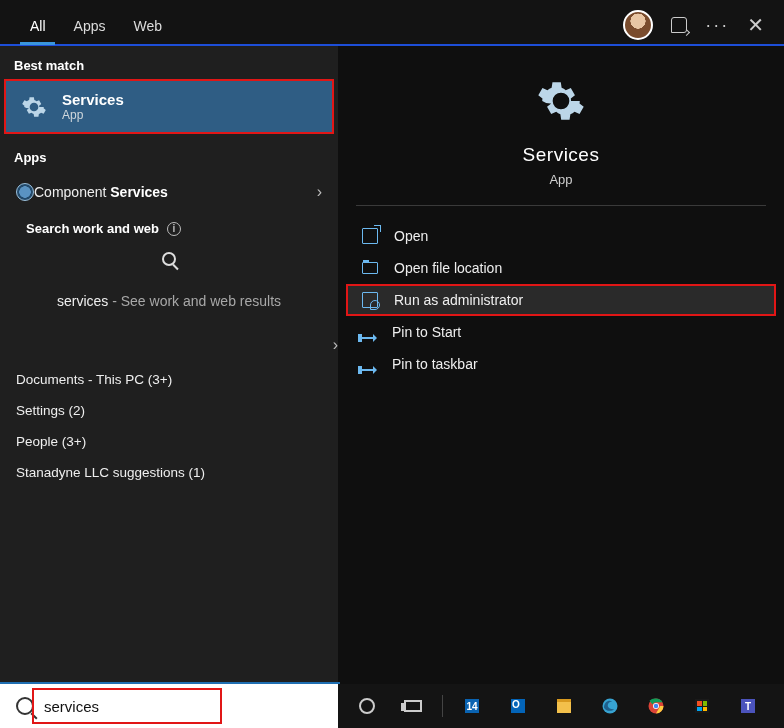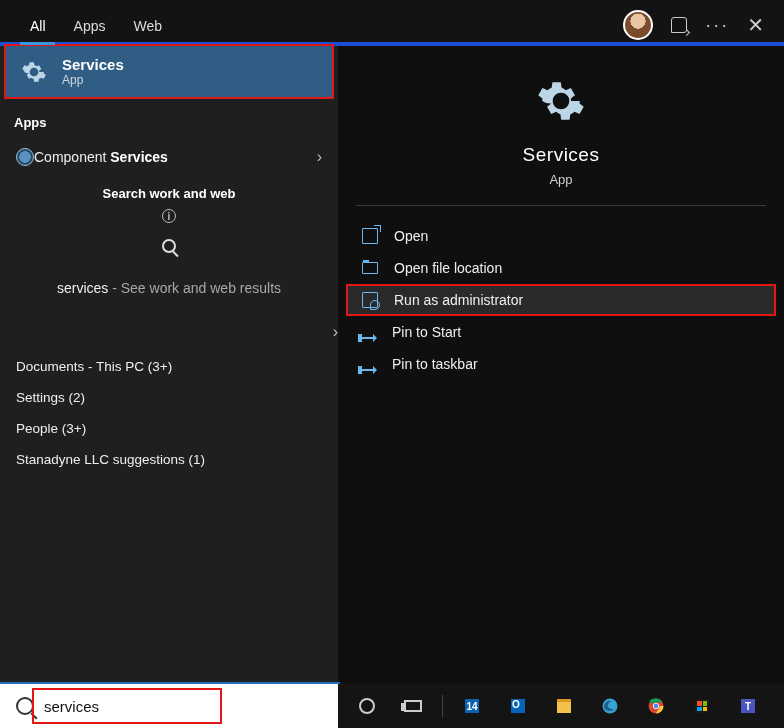--- a/index.html
+++ b/index.html
@@ -1,19 +1,19 @@
 <!DOCTYPE html>
 <html><head>
 <meta charset="utf-8">
 <style>
   * { margin:0; padding:0; box-sizing:border-box; font-family:"Segoe UI",Arial,sans-serif; }
   body { width:784px; height:728px; background:#121212; color:#fff; overflow:hidden; position:relative; }
 
   
-  .top-bar { height:46px; display:flex; align-items:flex-start; background:#131313; border-bottom:4px solid #1d4ed8; }
+  .top-bar { height:46px; display:flex; align-items:flex-start; background:#131313; border-bottom:2px solid #1d4ed8; }
   .top-tabs { display:flex; gap:0; padding-left:16px; padding-top:12px; }
   .top-tab { font-size:14px; color:#dcdcdc; padding:6px 14px 10px; position:relative; cursor:pointer; }
   .top-tab.active { color:#fff; }
   .top-tab.active::after { content:""; position:absolute; left:10%; right:10%; bottom:-1px; height:3px; background:#3a96dd; }
   .chev-down::after { content:""; display:inline-block; margin-left:6px; border:4px solid transparent; border-top-color:#ccc; vertical-align:middle; }
   .top-right { margin-left:auto; display:flex; align-items:center; gap:18px; padding-right:20px; padding-top:10px; }
   .avatar { width:30px; height:30px; border-radius:50%; background:radial-gradient(circle at 50% 35%,#e8c6a4 0 35%,#7a4c2d 36% 100%); border:2px solid #fff; }
   .dots { font-size:18px; color:#ccc; letter-spacing:2px; }
   .close-x { font-size:20px; color:#ccc; font-weight:300; }
   .feedback-icon { width:16px; height:16px; border:1.5px solid #ccc; border-radius:3px 3px 3px 0; position:relative; }
@@ -29,21 +29,21 @@
   .best-match-row { display:flex; align-items:center; gap:14px; background:#2f5d84; padding:10px 14px; margin:0 6px 6px; outline:2px solid #e11616; }
   .gear-small { width:28px; height:28px; display:flex; align-items:center; justify-content:center; }
   .result-title { font-size:15px; font-weight:600; }
   .result-sub { font-size:12px; color:#cfd7dc; }
 
   .app-row { display:flex; align-items:center; padding:10px 16px; font-size:14px; color:#eee; gap:0; }
   .app-row .chev-right { margin-left:auto; color:#bbb; font-size:16px; }
   .highlight { font-weight:700; color:#fff; }
   .comp-icon { width:18px; height:18px; border-radius:50%; background:radial-gradient(circle,#5a93c2 0 50%,#234a6b 51% 100%); border:1px solid #9bc1dd; }
 
-  .search-ww-header { display:flex; align-items:center; gap:8px; padding:10px 26px 6px; font-size:13px; font-weight:600;flex-direction:column; }
+  .search-ww-header { display:flex; align-items:center; gap:8px; padding:10px 26px 6px; font-size:13px; font-weight:600; }
   .info-circle { width:14px; height:14px; border:1.5px solid #bbb; border-radius:50%; font-size:10px; color:#bbb; display:flex; align-items:center; justify-content:center; }
 
   .web-row { display:flex; align-items:center; padding:10px 0; font-size:14px; color:#eee; gap:27px;flex-direction:column; }
   .search-mag { width:14px; height:14px; border:2px solid #ddd; border-radius:50%; position:relative; }
   .search-mag::after { content:""; position:absolute; width:7px; height:2px; background:#ddd; bottom:-4px; right:-5px; transform:rotate(45deg); }
   .web-row .sub { color:#a8a8a8; }
 
   .link-line { padding:8px 16px; font-size:13.5px; color:#eee; }
 
   
@@ -100,20 +100,21 @@
     <div class="avatar"></div>
     <div class="feedback-icon"></div>
     <div class="dots">···</div>
     <div class="close-x">✕</div>
   </div>
 </div>
 
 <div class="columns">
 
   <div class="left-col">
+    <div class="section-header">Best match</div>
     <div class="best-match-row">
       <div class="gear-small">
         <svg class="gear" width="26" height="26" viewBox="0 0 24 24">
             <path d="M12 8a4 4 0 100 8 4 4 0 000-8zm9 4a7 7 0 01-.1 1.2l2 1.6-2 3.4-2.4-1a7 7 0 01-2 1.2l-.4 2.6h-4l-.4-2.6a7 7 0 01-2-1.2l-2.4 1-2-3.4 2-1.6A7 7 0 013 12a7 7 0 01.1-1.2l-2-1.6 2-3.4 2.4 1a7 7 0 012-1.2L7.9 3h4l.4 2.6a7 7 0 012 1.2l2.4-1 2 3.4-2 1.6c.1.4.1.8.1 1.2z"></path>
           </svg>
       </div>
       <div>
         <div class="result-title">Services</div>
         <div class="result-sub">App</div>
       </div>

